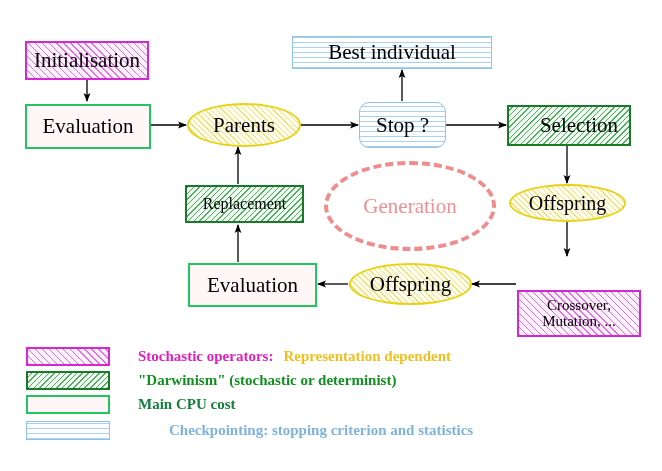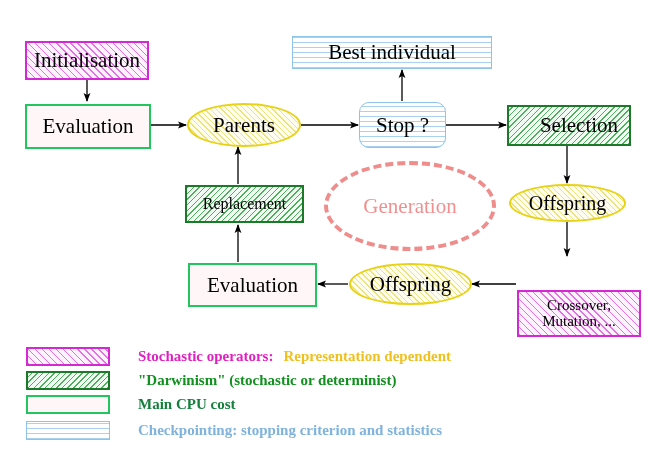--- a/index.html
+++ b/index.html
@@ -208,20 +208,20 @@
     <div class="legend-row" style="left:26px; top:369px;">
       <div class="legend-swatch fill-green-diag"></div>
       <div class="legend-text" style="color:#119020;">"Darwinism" (stochastic or determinist)</div>
     </div>
 
     <div class="legend-row" style="left:26px; top:393px;">
       <div class="legend-swatch fill-red-vert"></div>
       <div class="legend-text" style="color:#15803d;">Main CPU cost</div>
     </div>
 
-    <div class="legend-row" style="left:26px; top:419px;">
+    <div class="legend-row" style="left:26px; top:419px;gap:31px;">
       <div class="legend-swatch fill-blue-horiz"></div>
       <div class="legend-text" style="color:#7fb3dd;">Checkpointing: stopping criterion and statistics</div>
     </div>
 
   </div>
 
 </div>
 
 </body></html>

